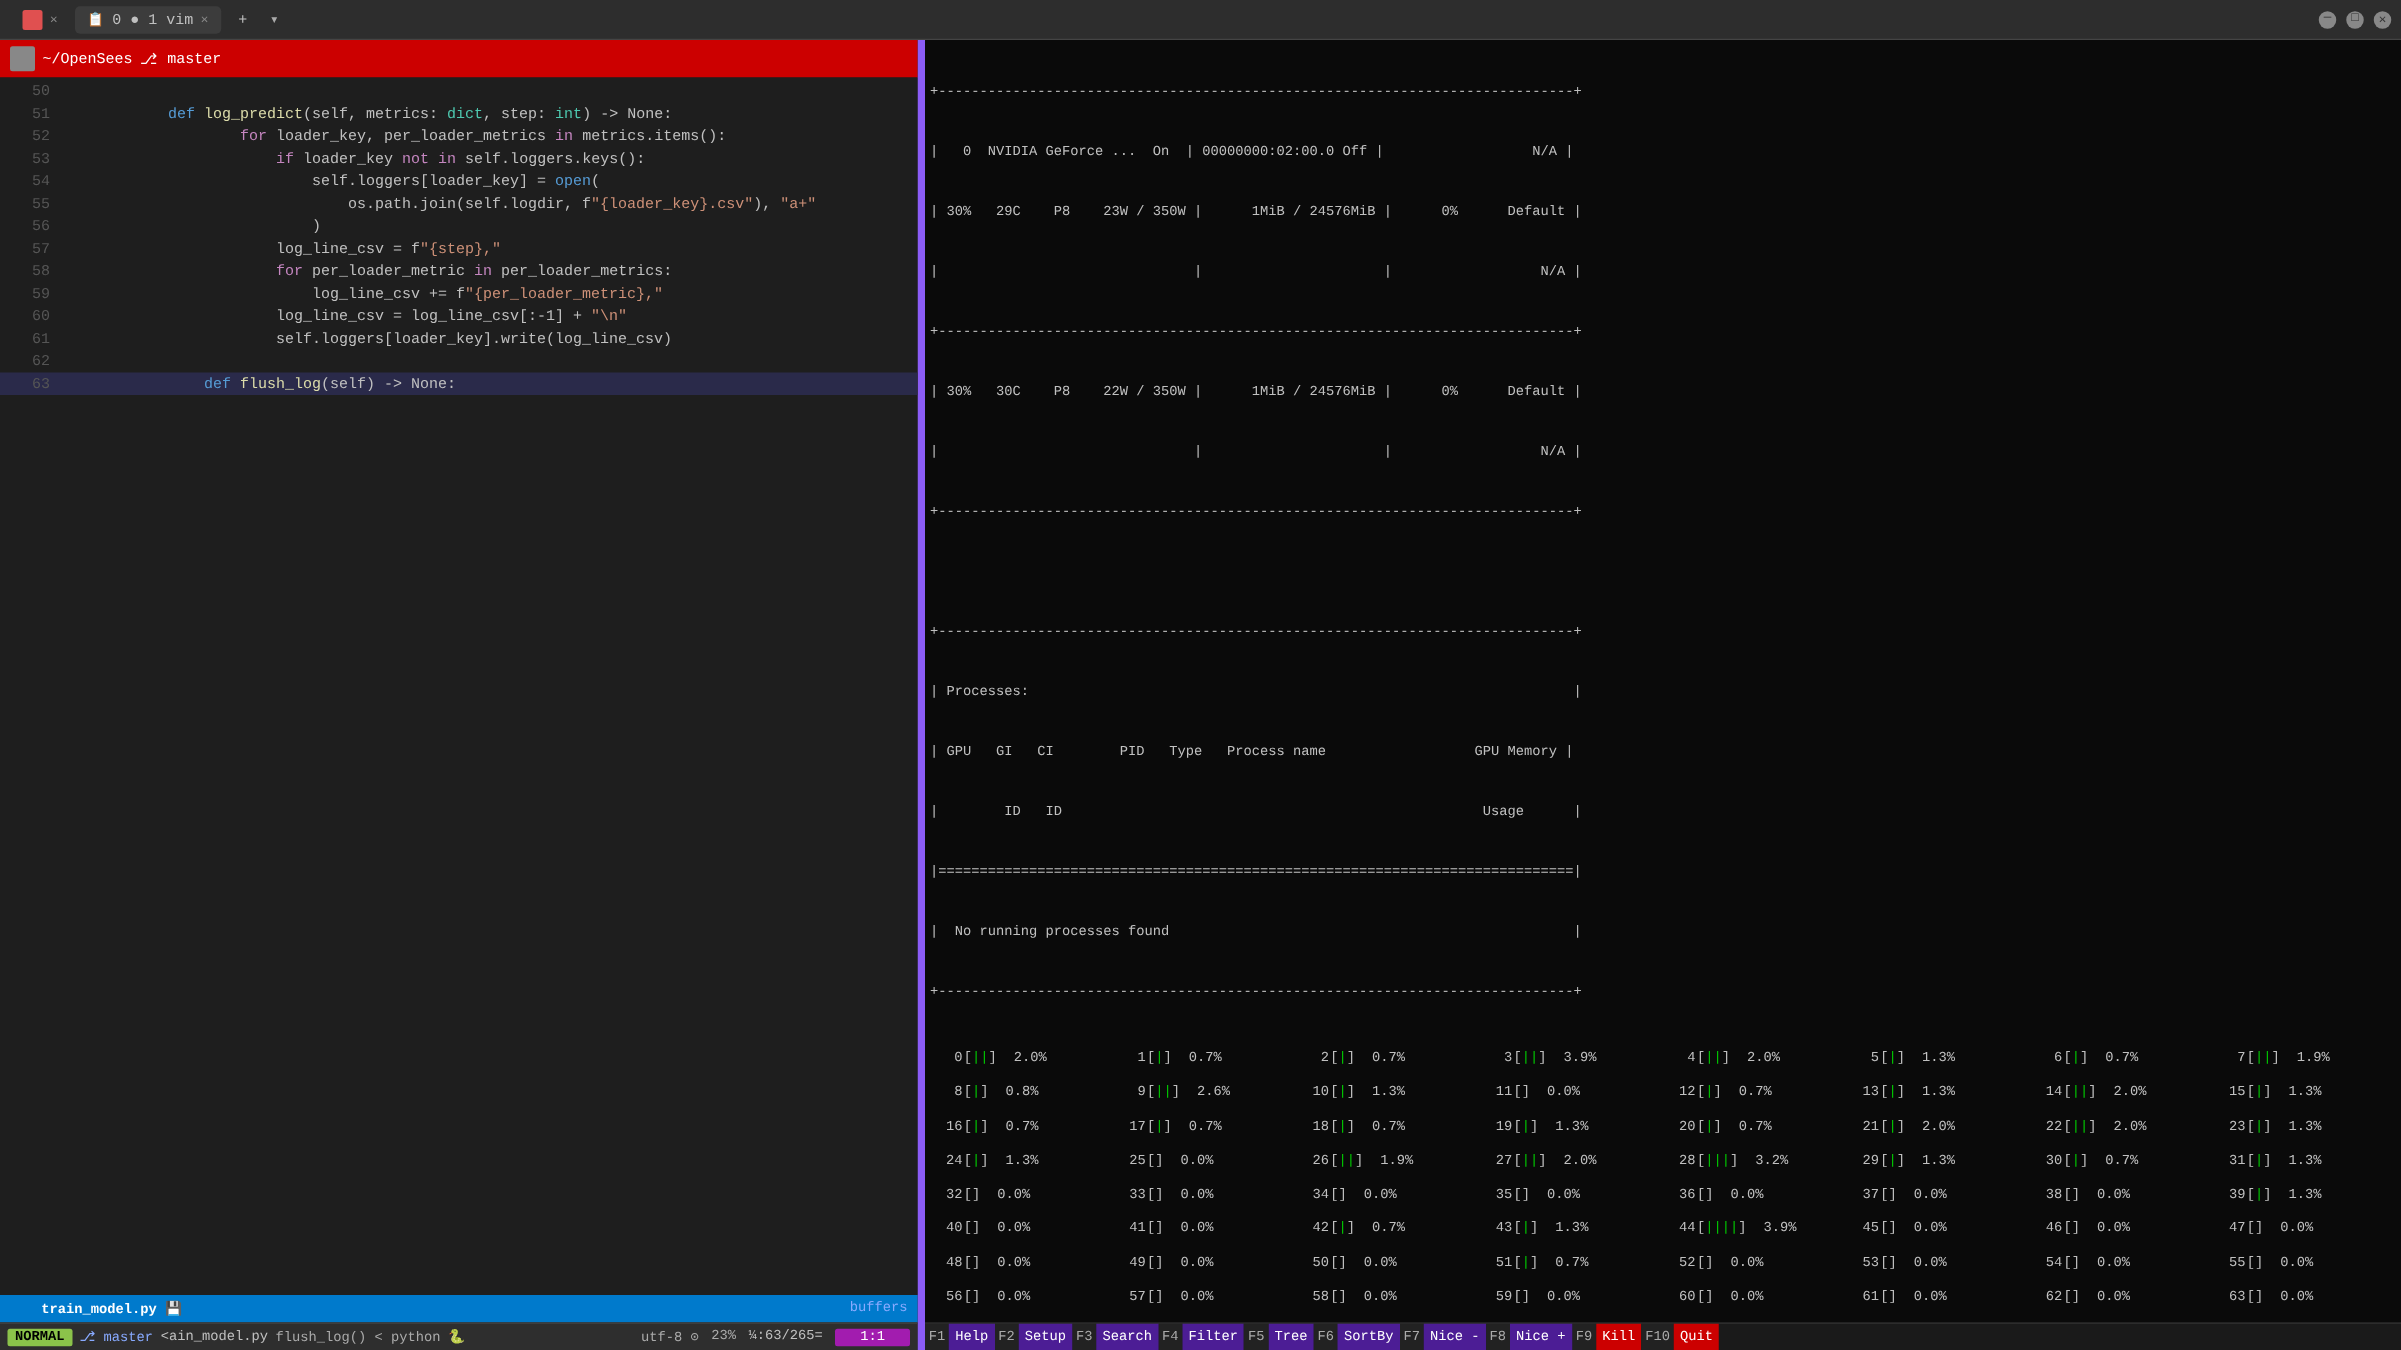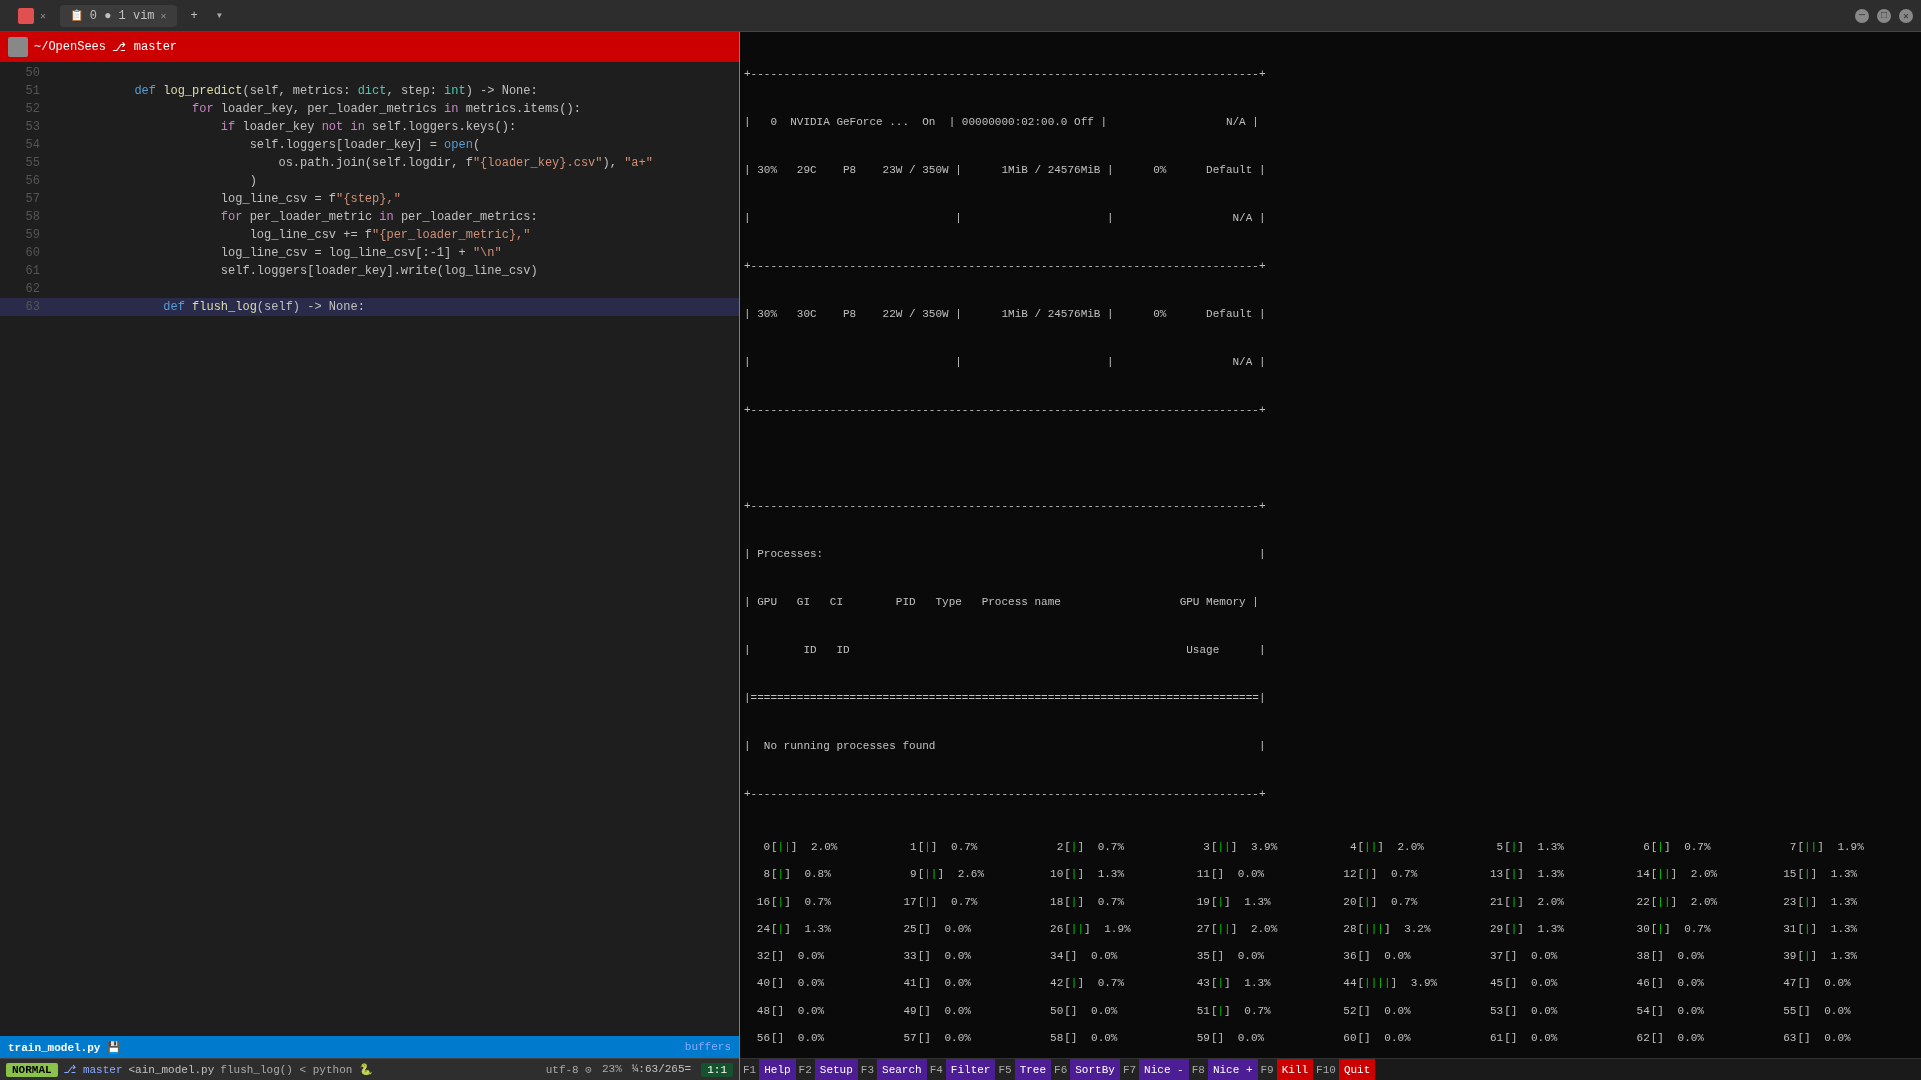--- a/index.html
+++ b/index.html
@@ -67,21 +67,21 @@
       display: flex;
       height: calc(1080px - 32px);
     }
 
     
     #left-panel {
       width: 740px;
       height: 100%;
       display: flex;
       flex-direction: column;
-      border-right: 1px solid #8b5cf6;
+      border-right: 6px solid #8b5cf6;
     }
 
     
     #shell-bar {
       background: #cc0000;
       height: 30px;
       display: flex;
       align-items: center;
       padding: 0 8px;
       gap: 6px;
@@ -154,20 +154,21 @@
       height: 22px;
       display: flex;
       align-items: center;
       padding: 0 8px;
       gap: 12px;
       color: #ffffff;
       font-size: 11px;
     }
     .status-filename {
       font-weight: bold;
+      margin-left: 25px;
     }
 
     #vim-statusline {
       background: #2e2e2e;
       height: 22px;
       display: flex;
       align-items: center;
       padding: 0 6px;
       color: #c0c0c0;
       font-size: 11px;
@@ -190,22 +191,22 @@
     }
     .vim-right {
       margin-left: auto;
       display: flex;
       gap: 10px;
     }
     .vim-encoding {
       color: #aaa;
     }
     .vim-pos-badge {
-      background: #14532d;
-      padding: 1px 6px;
+      background: #a21caf;
+      padding: 1px 20px;
       border-radius: 2px;
       color: #fff;
       text-align: center;
     }
     .vim-percent {
       color: #aaa;
     }
     .vim-pos {
       color: #c0c0c0;
     }

